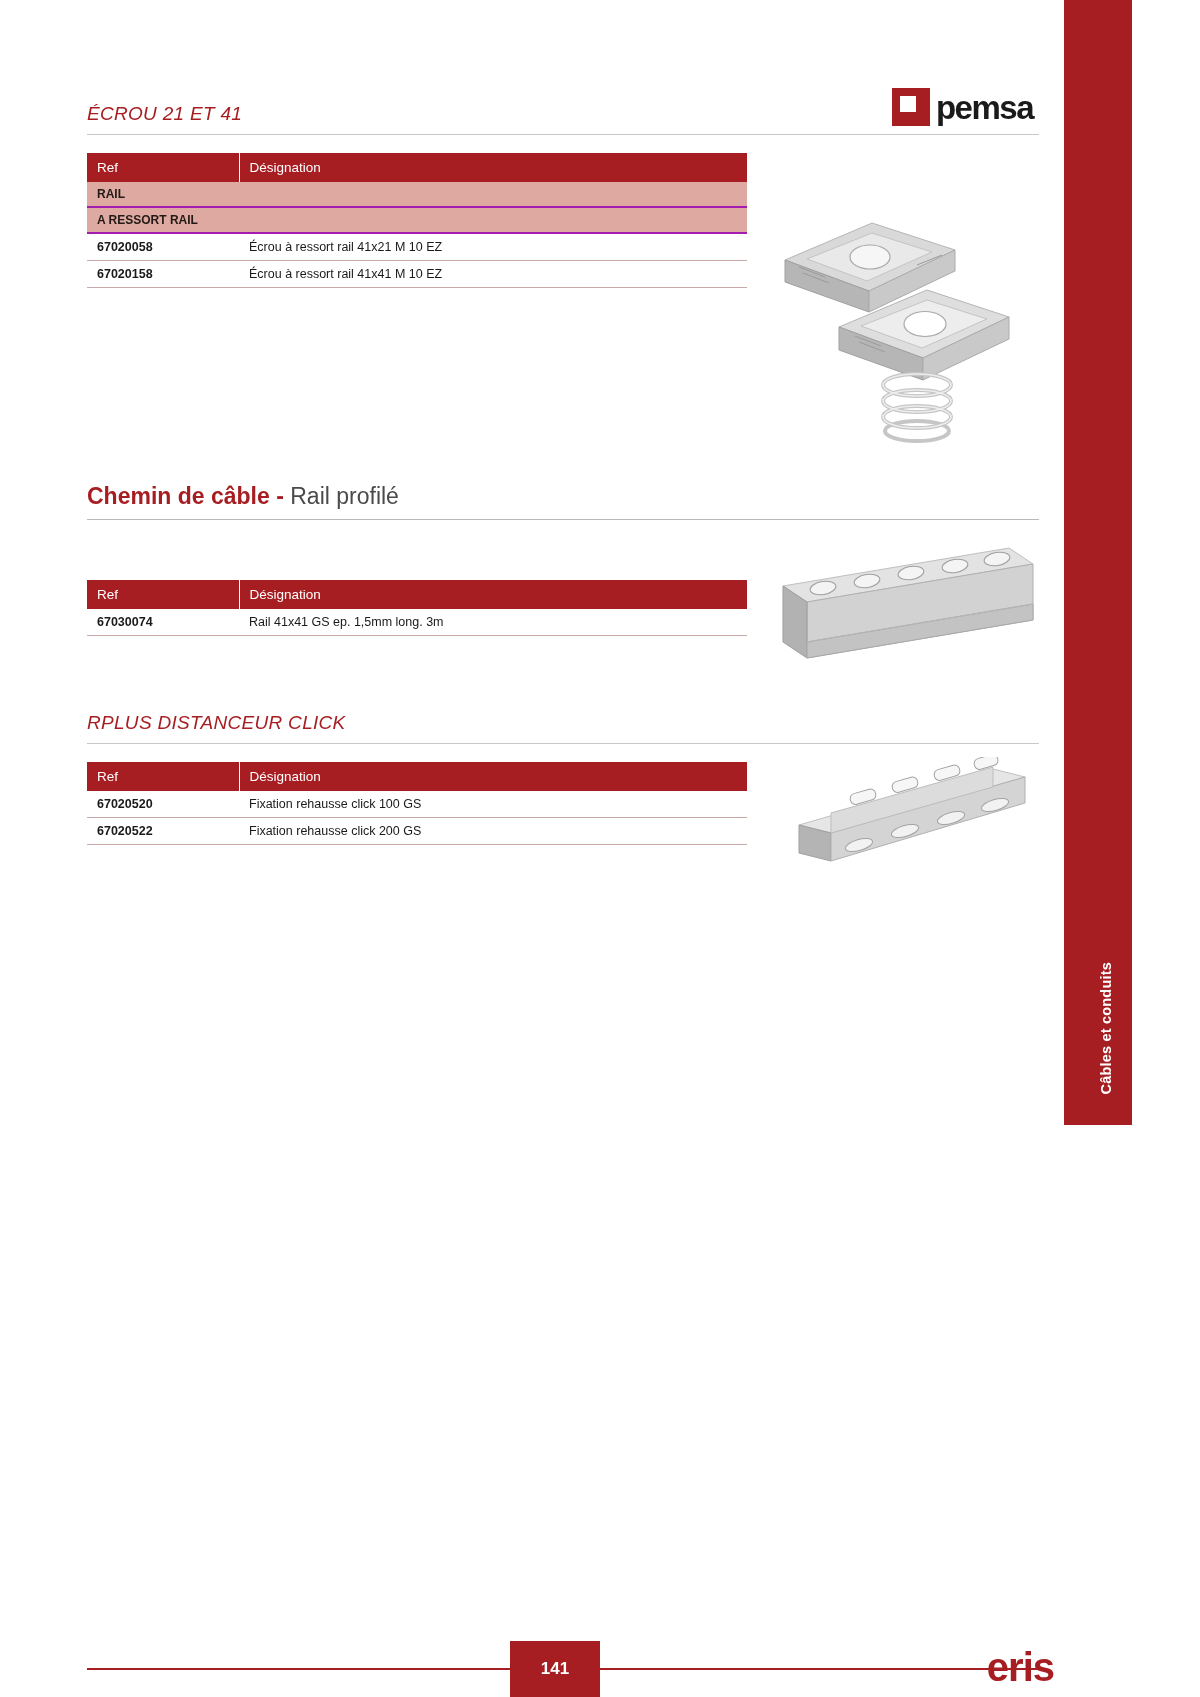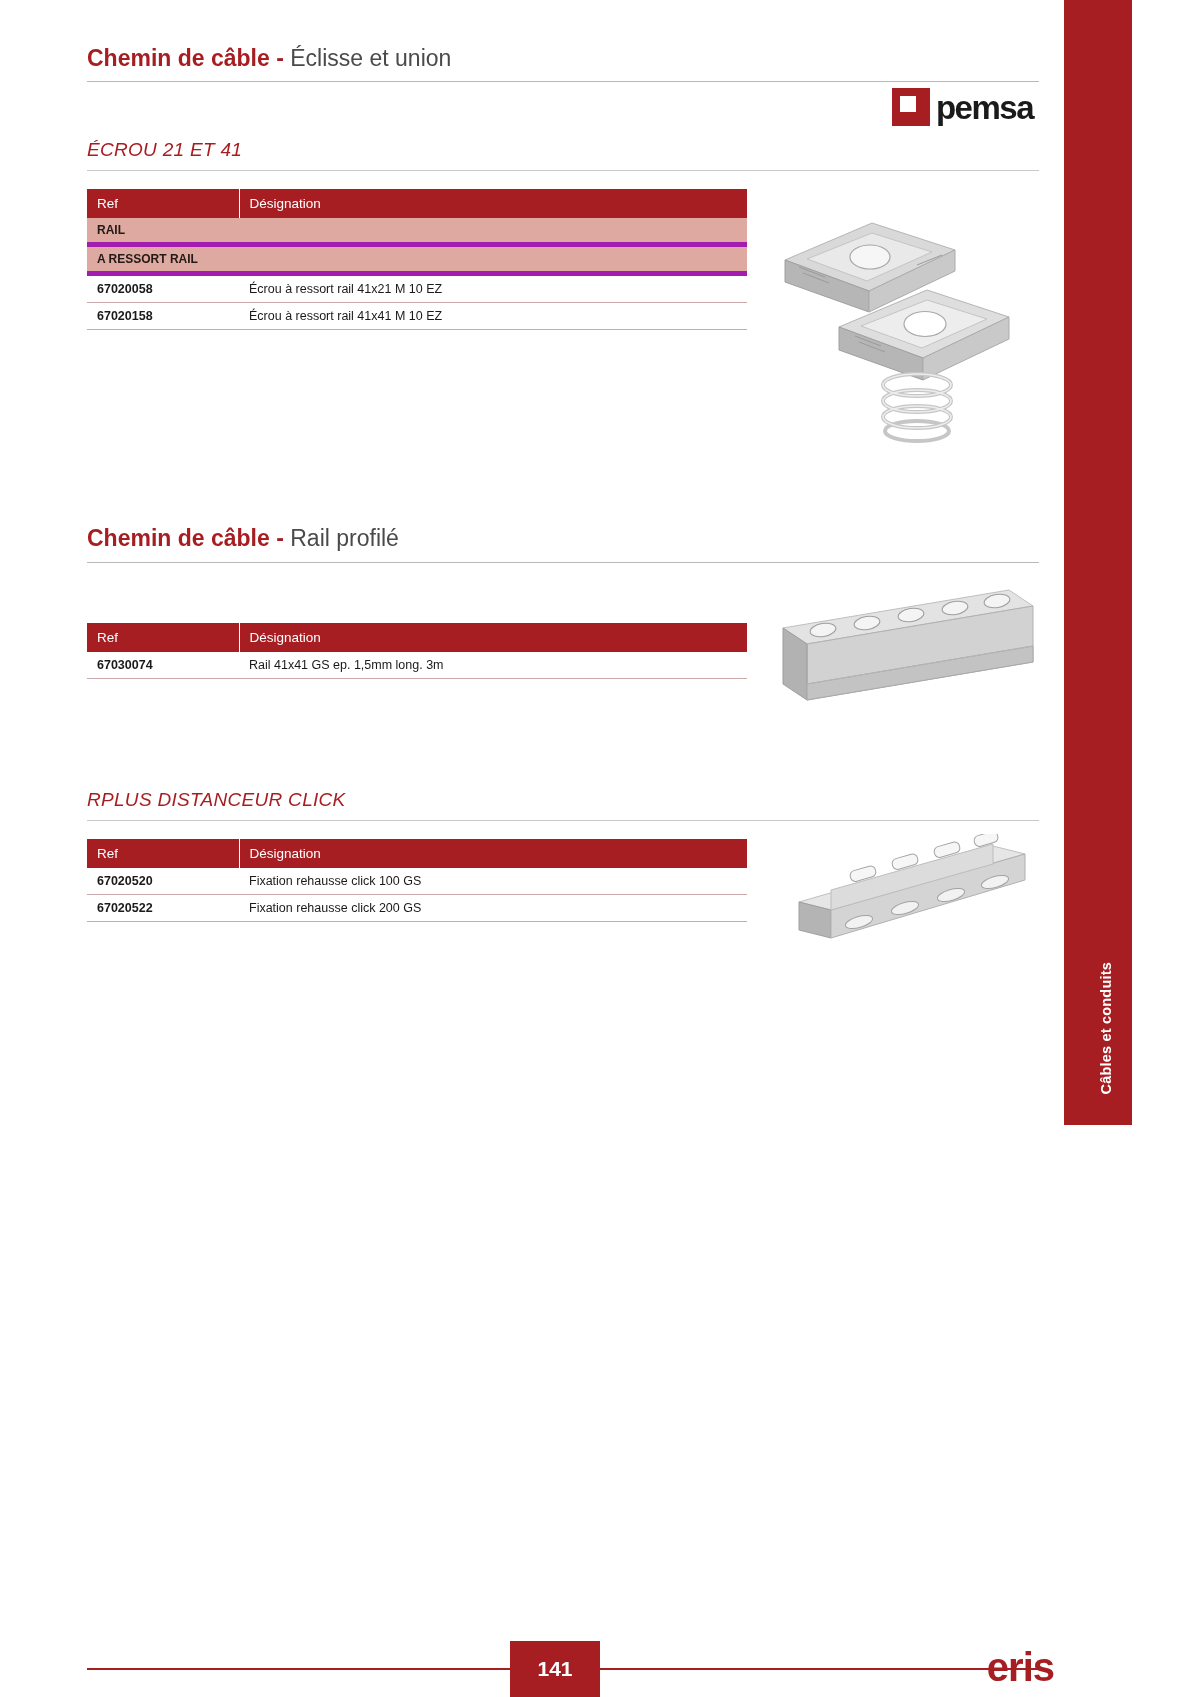--- a/index.html
+++ b/index.html
@@ -133,21 +133,21 @@
     color: #1a1a1a;
     vertical-align: middle;
   }
   table.ptable td.ref { width: 152px; font-weight: bold; font-size: 12.5px; }
   table.ptable td.des { font-size: 12.5px; }
   table.ptable tr.group td {
     background: #dda9a0;
     font-weight: bold;
     font-size: 12px;
     color: #231916;
-    border-bottom: 5px solid #a21caf;
+    border-bottom: 2px solid #a21caf;
     padding: 5px 10px;
   }
 
   
   .block { position: relative; }
 
   .figure {
     position: absolute;
     top: 0;
   }
@@ -169,21 +169,21 @@
     background: #a71e22;
   }
   .page-num-box {
     position: absolute;
     left: 510px;
     top: 0;
     width: 90px;
     height: 56px;
     background: #a71e22;
     color: #ffffff;
-    font-size: 21px;
+    font-size: 17px;
     font-weight: bold;
     display: flex;
     align-items: center;
     justify-content: center;
   }
   .brand-eris {
     position: absolute;
     right: 78px;
     top: 6px;
     font-size: 40px;
@@ -203,25 +203,20 @@
 <div class="page">
 
   <div class="side-band">
     <div class="side-band-label">Câbles et conduits</div>
   </div>
 
   <div class="content">
 
     <div class="block" style="position:relative; padding-top:46px;">
 
-      <div class="section-head">
-        <span class="bold">Chemin de câble</span>
-        <span class="dash">-</span>
-        <span class="light">Éclisse et union</span>
-      </div>
 
       <div class="logo-wrap">
         <div class="logo-mark"></div>
         <div class="logo-text">pemsa</div>
       </div>
 
       <div style="height:57px;"></div>
 
       <div class="sub-head">ÉCROU 21 ET 41</div>
 
@@ -339,21 +334,21 @@
             <ellipse cx="90" cy="37" rx="13" ry="6.5" transform="rotate(-9.5 90 37)"></ellipse>
             <ellipse cx="134" cy="29" rx="13" ry="6.5" transform="rotate(-9.5 134 29)"></ellipse>
             <ellipse cx="178" cy="22" rx="13" ry="6.5" transform="rotate(-9.5 178 22)"></ellipse>
             <ellipse cx="220" cy="15" rx="13" ry="6.5" transform="rotate(-9.5 220 15)"></ellipse>
           </g>
           <line x1="30" y1="98" x2="256" y2="60" stroke="#b5b5b5" stroke-width="1"></line>
         </svg>
       </div>
     </div>
 
-    <div class="block" style="position:relative; margin-top:110px;">
+    <div class="block" style="position:relative; margin-top:76px;">
 
       <div class="sub-head">RPLUS DISTANCEUR CLICK</div>
 
       <div style="height:18px;"></div>
 
       <table class="ptable">
         <thead>
           <tr>
             <th class="col-ref">Ref</th>
             <th>Désignation</th>

